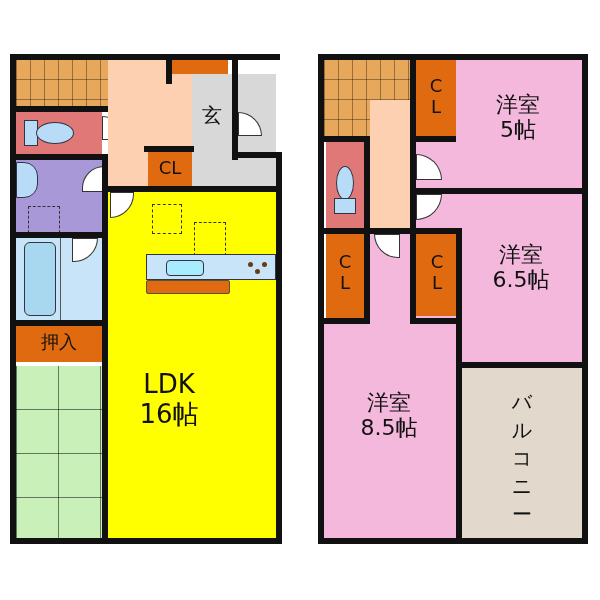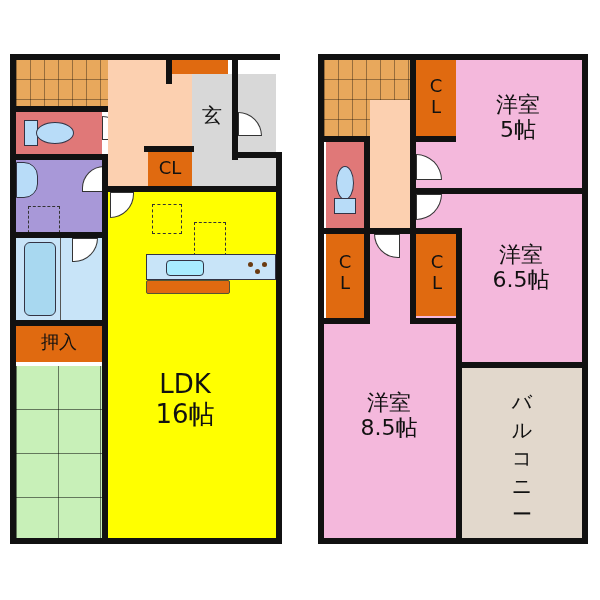--- a/index.html
+++ b/index.html
@@ -75,21 +75,21 @@
   <div class="dashed" style="left:184px;top:168px;width:32px;height:34px;"></div>
 
   <div class="abs" style="left:136px;top:200px;width:130px;height:26px;background:#c8e4f8;border:1.5px solid #334;"></div>
   <div class="abs" style="left:156px;top:206px;width:38px;height:16px;background:#a8ecff;border:1.5px solid #334;border-radius:4px;"></div>
   <div class="abs" style="left:236px;top:206px;width:24px;height:16px;">
     <div class="abs" style="left:2px;top:2px;width:5px;height:5px;border-radius:50%;background:#6a3a10;"></div>
     <div class="abs" style="left:16px;top:2px;width:5px;height:5px;border-radius:50%;background:#6a3a10;"></div>
     <div class="abs" style="left:9px;top:9px;width:5px;height:5px;border-radius:50%;background:#6a3a10;"></div>
   </div>
   <div class="abs" style="left:136px;top:226px;width:84px;height:14px;background:#e06a10;border:1.5px solid #553;border-radius:2px;"></div>
-  <div class="lbl" style="left:120px;top:316px;width:110px;font-size:26px;">LDK
+  <div class="lbl" style="left:104px;top:316px;width:110px;font-size:26px;">LDK
 16帖</div>
 </div>
 
 <div class="abs" style="left:318px;top:54px;width:272px;height:492px;">
   <div class="abs wall" style="left:0;top:0;width:270px;height:6px;"></div>
   <div class="abs wall" style="left:0;top:0;width:6px;height:490px;"></div>
   <div class="abs wall" style="left:0;top:484px;width:270px;height:6px;"></div>
   <div class="abs wall" style="left:264px;top:0;width:6px;height:490px;"></div>
 
   <div class="abs stairs" style="left:6px;top:6px;width:86px;height:76px;"></div>

